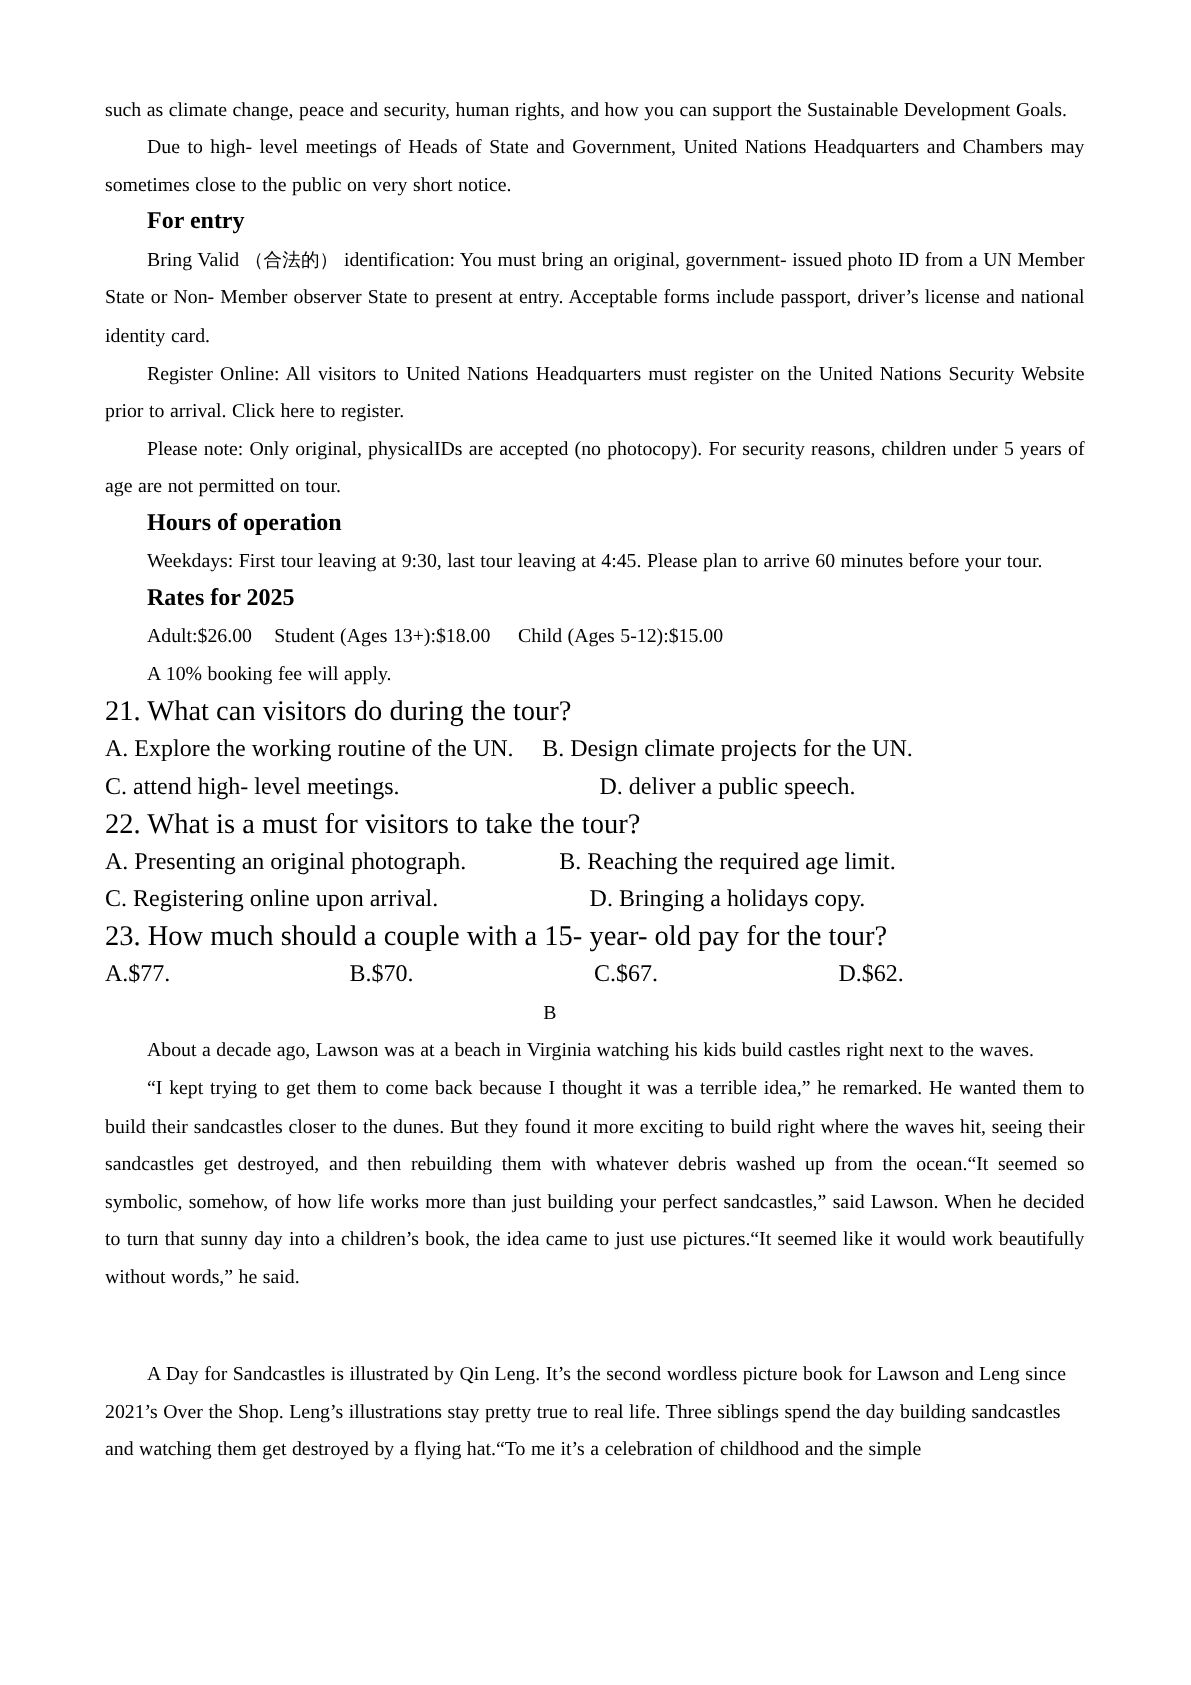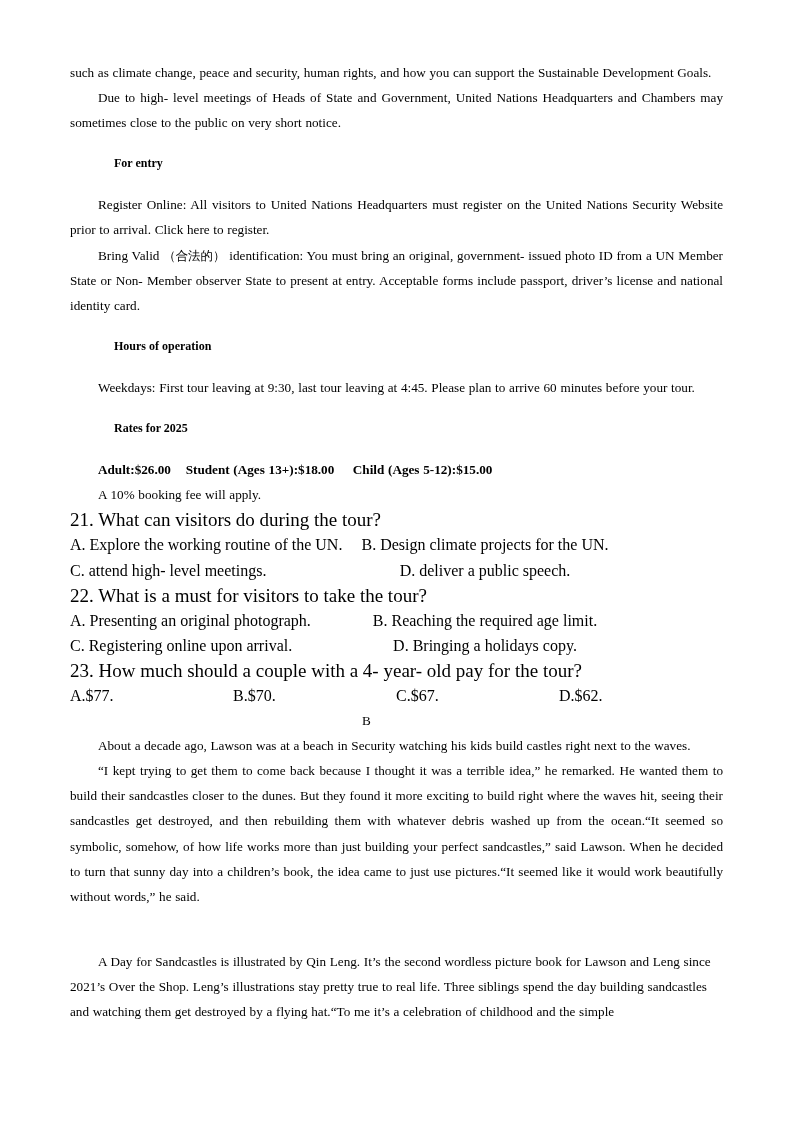--- a/index.html
+++ b/index.html
@@ -36,22 +36,22 @@
   }
   p.noindent {
     text-indent: 0;
   }
   p.last-left {
     text-align: left;
     margin-top: 40px;
   }
   
   p.heading {
-    margin: 16px;
-    font-size: 12px;
+    margin: 0;
+    font-size: 16px;
     line-height: 25.1px;
     font-weight: bold;
     text-indent: 28px;
     text-align: left;
   }
   
   p.qline {
     margin: 0;
     font-size: 19px;
     line-height: 25.1px;
@@ -79,43 +79,43 @@
   p.section-letter {
     margin: 0;
     font-size: 13.2px;
     line-height: 25.1px;
     text-align: center;
     text-indent: 0;
     padding-right: 60px;
   }
   .rates-line {
     white-space: pre;
-    font-weight: bold;
   }
   .cjk {
     font-family: "DejaVu Sans", "Liberation Sans", sans-serif;
     font-size: 12.4px;
   }
 </style>
 </head>
 <body>
 
 <div class="page">
   <div class="doc">
 
     <p class="para noindent">such as climate change, peace and security, human rights, and how you can support the Sustainable Development Goals.</p>
 
     <p class="para">Due to high- level meetings of Heads of State and Government, United Nations Headquarters and Chambers may sometimes close to the public on very short notice.</p>
 
     <p class="heading">For entry</p>
 
+    <p class="para"><span>Bring Valid </span><span class="cjk">（合法的）</span><span> identification: You must bring an original, government- issued photo ID from a UN Member State or Non- Member observer State to present at entry. Acceptable forms include passport, driver’s license and national identity card.</span></p>
+
     <p class="para">Register Online: All visitors to United Nations Headquarters must register on the United Nations Security Website prior to arrival. Click here to register.</p>
 
-    <p class="para"><span>Bring Valid </span><span class="cjk">（合法的）</span><span> identification: You must bring an original, government- issued photo ID from a UN Member State or Non- Member observer State to present at entry. Acceptable forms include passport, driver’s license and national identity card.</span></p>
-
+    <p class="para">Please note: Only original, physicalIDs are accepted (no photocopy). For security reasons, children under 5 years of age are not permitted on tour.</p>
 
     <p class="heading">Hours of operation</p>
 
     <p class="para">Weekdays: First tour leaving at 9:30, last tour leaving at 4:45. Please plan to arrive 60 minutes before your tour.</p>
 
 
     <p class="heading">Rates for 2025</p>
 
     <p class="para rates-line">Adult:$26.00    Student (Ages 13+):$18.00     Child (Ages 5-12):$15.00</p>
 
@@ -130,27 +130,27 @@
     </div>
 
     <p class="qline">22. What is a must for visitors to take the tour?</p>
     <div class="opts">
       <span class="opt c2a">A. Presenting an original photograph.</span><span class="opt c2b">B. Reaching the required age limit.</span>
     </div>
     <div class="opts">
       <span class="opt c2a">C. Registering online upon arrival.</span><span class="opt c2b">D. Bringing a holidays copy.</span>
     </div>
 
-    <p class="qline">23. How much should a couple with a 4- year- old pay for the tour?</p>
+    <p class="qline">23. How much should a couple with a 15- year- old pay for the tour?</p>
     <div class="opts">
       <span class="opt c4">A.$77.</span><span class="opt c4">B.$70.</span><span class="opt c4">C.$67.</span><span class="opt c4">D.$62.</span>
     </div>
 
     <p class="section-letter">B</p>
 
-    <p class="para">About a decade ago, Lawson was at a beach in Security watching his kids build castles right next to the waves.</p>
+    <p class="para">About a decade ago, Lawson was at a beach in Virginia watching his kids build castles right next to the waves.</p>
 
     <p class="para">“I kept trying to get them to come back because I thought it was a terrible idea,” he remarked. He wanted them to build their sandcastles closer to the dunes. But they found it more exciting to build right where the waves hit, seeing their sandcastles get destroyed, and then rebuilding them with whatever debris washed up from the ocean.“It seemed so symbolic, somehow, of how life works more than just building your perfect sandcastles,” said Lawson. When he decided to turn that sunny day into a children’s book, the idea came to just use pictures.“It seemed like it would work beautifully without words,” he said.</p>
 
     <p class="para last-left">A Day for Sandcastles is illustrated by Qin Leng. It’s the second wordless picture book for Lawson and Leng since 2021’s Over the Shop. Leng’s illustrations stay pretty true to real life. Three siblings spend the day building sandcastles and watching them get destroyed by a flying hat.“To me it’s a celebration of childhood and the simple</p>
 
   </div>
 </div>
 
 </body></html>

